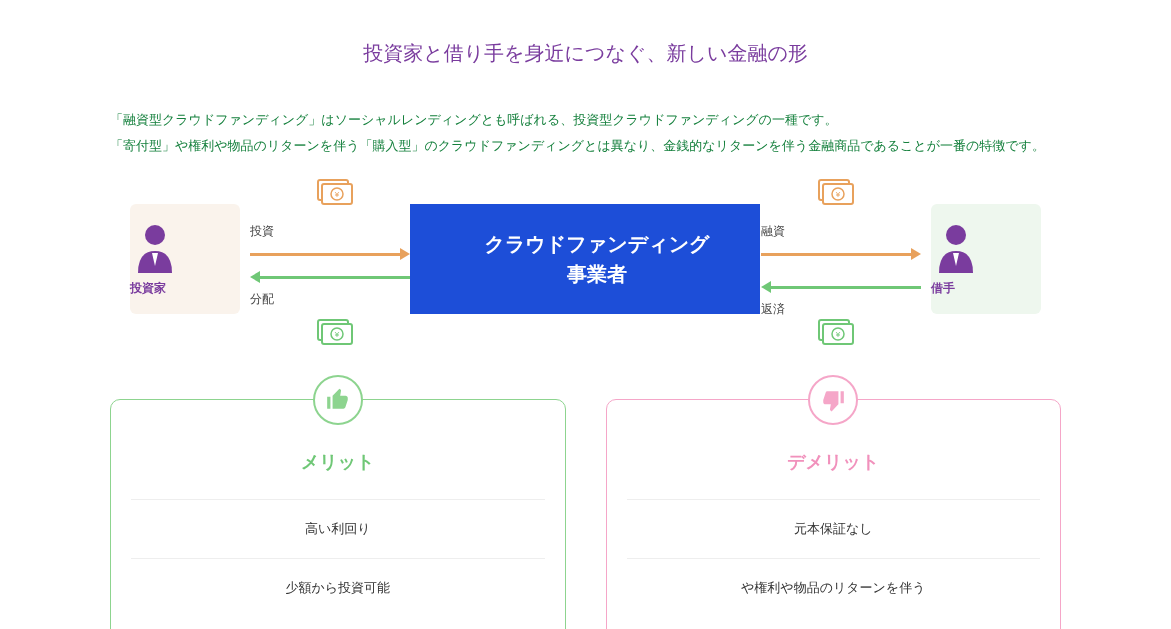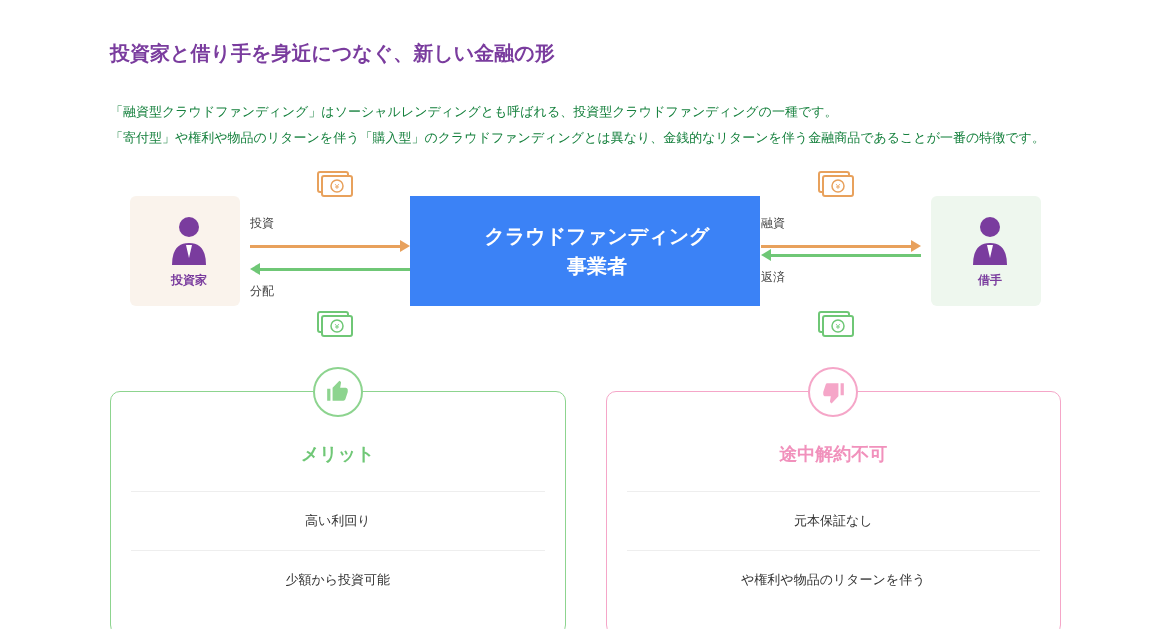--- a/index.html
+++ b/index.html
@@ -1,28 +1,28 @@
 <!DOCTYPE html>
 <html><head>
 <meta charset="utf-8">
 <style>
 * { box-sizing: border-box; margin: 0; padding: 0; }
 body { font-family: "Hiragino Kaku Gothic ProN", "Meiryo", sans-serif; background: #fff; color: #333; width: 1171px; }
 .container { padding: 40px 110px; }
-.title { text-align: left; color: #7a3c9e; font-size: 20px; font-weight: bold; margin-bottom: 32px; }
+.title { text-align: center; color: #7a3c9e; font-size: 20px; font-weight: normal; margin-bottom: 40px; }
 .desc { font-size: 13px; line-height: 2; color: #15803d; margin-bottom: 30px; }
 
 .diagram { position: relative; height: 170px; margin: 10px 20px 30px; }
-.person-box { position: absolute; width: 110px; height: 110px; border-radius: 6px; display: flex; flex-direction: column; align-items: center; justify-content: center; top: 15px; padding-left: 8px; }
+.person-box { position: absolute; width: 110px; height: 110px; border-radius: 6px; display: flex; flex-direction: column; align-items: flex-start; justify-content: center; top: 15px; }
 .investor { left: 0; background: #faf3ec; }
 .borrower { right: 0; background: #eef7ee; }
 .person-box svg { width: 50px; height: 55px; }
 .person-label { color: #7a3c9e; font-size: 12px; font-weight: bold; margin-top: 4px; }
 
-.center-box { position: absolute; left: 280px; width: 350px; height: 110px; top: 15px; background: #3b82f6; color: #fff; display: flex; flex-direction: column; align-items: center; justify-content: center; font-size: 20px; font-weight: bold; line-height: 1.5; padding-left: 24px; }
+.center-box { position: absolute; left: 280px; width: 350px; height: 110px; top: 15px; background: #1d4ed8; color: #fff; display: flex; flex-direction: column; align-items: center; justify-content: center; font-size: 20px; font-weight: bold; line-height: 1.5; padding-left: 24px; }
 
 .arrow-group { position: absolute; width: 160px; }
 .ag-left { left: 120px; }
 .ag-right { right: 120px; }
 .arrow { position: relative; height: 20px; display: flex; align-items: center; }
 .arrow-line { height: 3px; flex: 1; }
 .arrow-head-right { width: 0; height: 0; border-top: 6px solid transparent; border-bottom: 6px solid transparent; border-left: 10px solid; }
 .arrow-head-left { width: 0; height: 0; border-top: 6px solid transparent; border-bottom: 6px solid transparent; border-right: 10px solid; }
 .orange .arrow-line { background: #e8a15c; }
 .orange .arrow-head-right { border-left-color: #e8a15c; }
@@ -111,21 +111,21 @@
           <text x="22" y="20" font-size="8" text-anchor="middle" fill="#e8a15c">¥</text>
         </svg>
     </div>
     <div class="arrow-group ag-right" style="top:30px;">
       <div class="arrow-label">融資</div>
       <div class="arrow orange">
           <div class="arrow-line"></div>
           <div class="arrow-head-right"></div>
         </div>
     </div>
-    <div class="arrow-group ag-right" style="top:64px;">
+    <div class="arrow-group ag-right" style="top:88px;">
       <div class="arrow green">
           <div class="arrow-head-left"></div>
           <div class="arrow-line"></div>
         </div>
       <div class="arrow-label">返済</div>
     </div>
     <div class="money-icon" style="right:185px; top:128px;">
       <svg viewBox="0 0 40 30">
           <rect x="3" y="3" width="30" height="20" rx="2" fill="none" stroke="#6fc776" stroke-width="2"></rect>
           <rect x="7" y="7" width="30" height="20" rx="2" fill="#fff" stroke="#6fc776" stroke-width="2"></rect>
@@ -154,18 +154,18 @@
       <div class="box-title">メリット</div>
       <div class="box-item">高い利回り</div>
       <div class="box-item">少額から投資可能</div>
     </div>
     <div class="box demerit">
       <div class="box-icon">
         <svg width="26" height="26" viewBox="0 0 24 24">
             <path d="M22 4h-3v11h3V4zM3 14c0 1.1.9 2 2 2h5l-.8 4.5c-.1.5.1 1 .5 1.3l1 .7 6.3-6.5V4H7c-.8 0-1.5.5-1.8 1.2L3 12v2z" fill="#f5a6c8"></path>
           </svg>
       </div>
-      <div class="box-title">途中解約不可</div>
+      <div class="box-title">デメリット</div>
       <div class="box-item">元本保証なし</div>
       <div class="box-item">や権利や物品のリターンを伴う</div>
     </div>
   </div>
 </div>
 
 </body></html>

